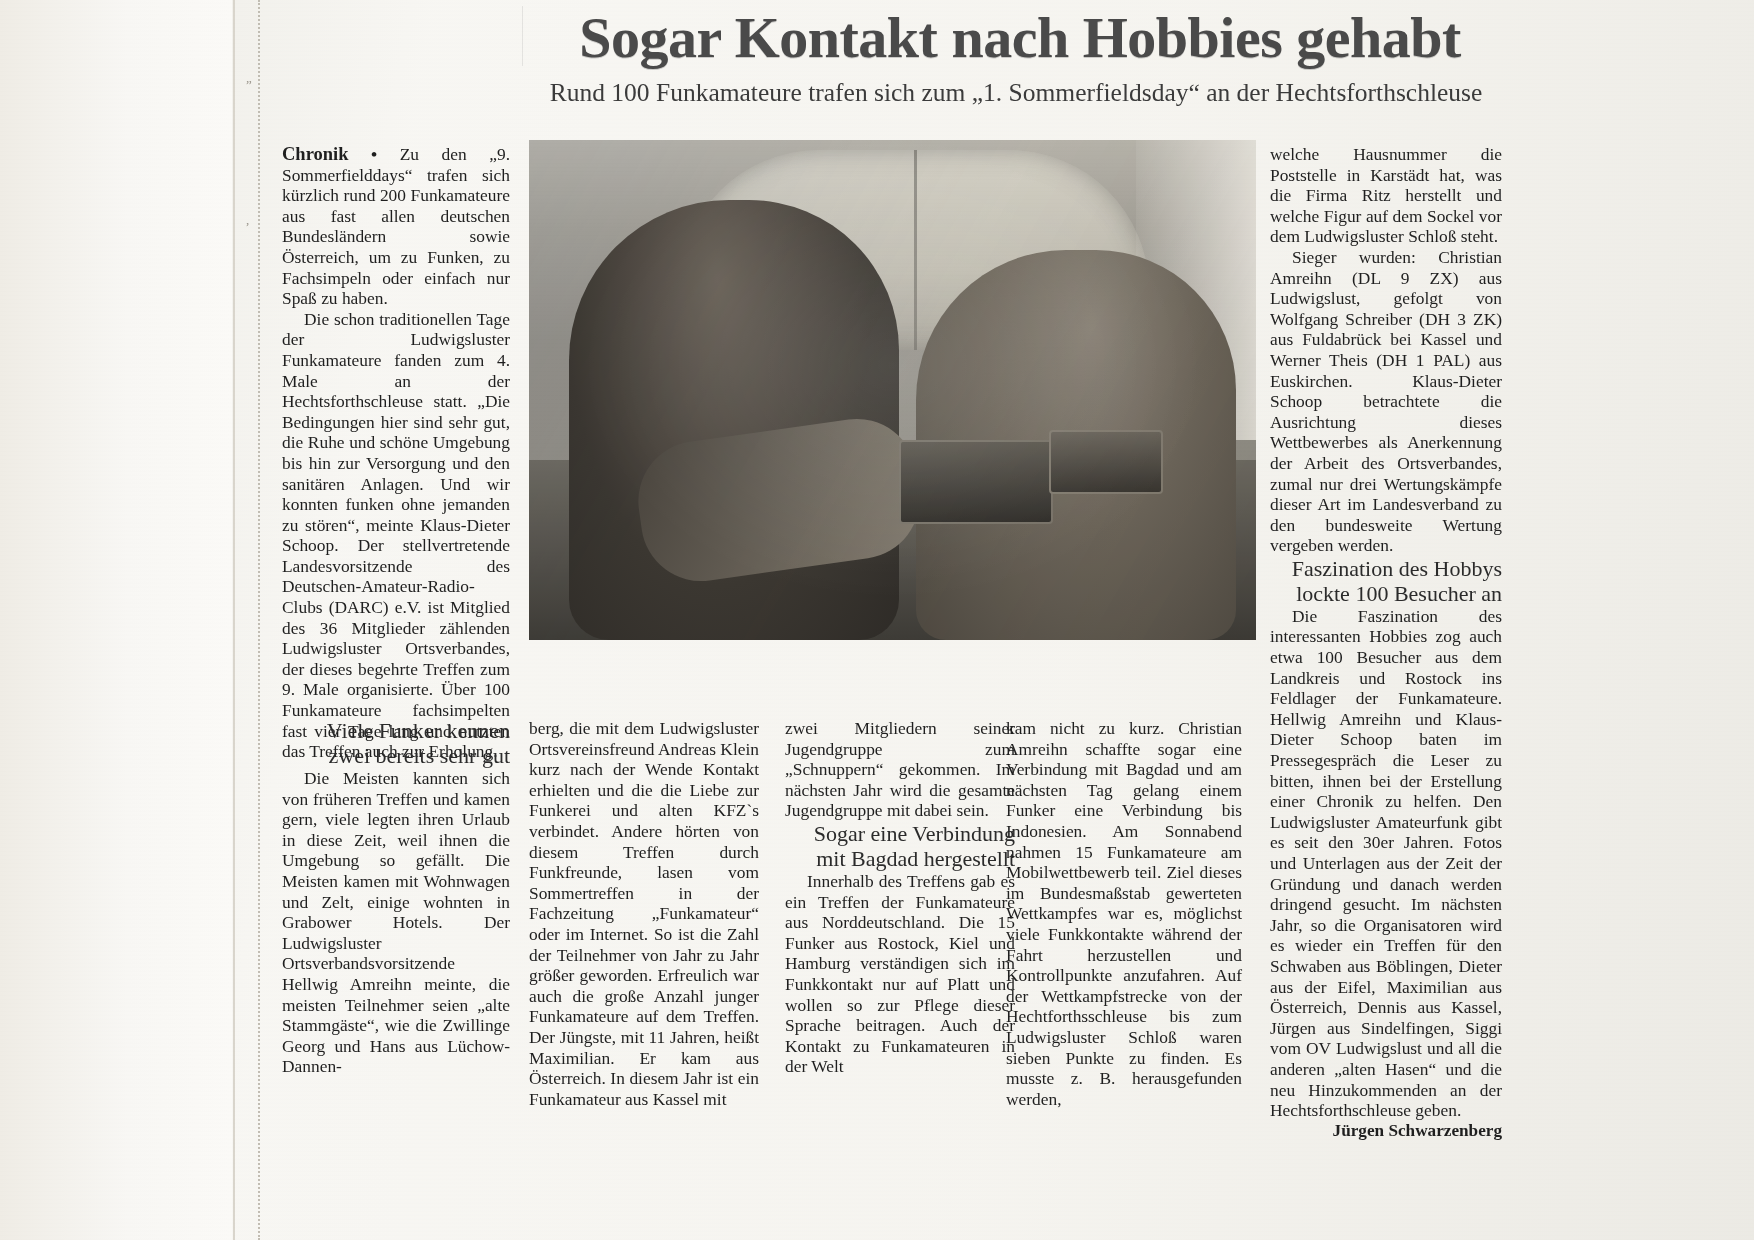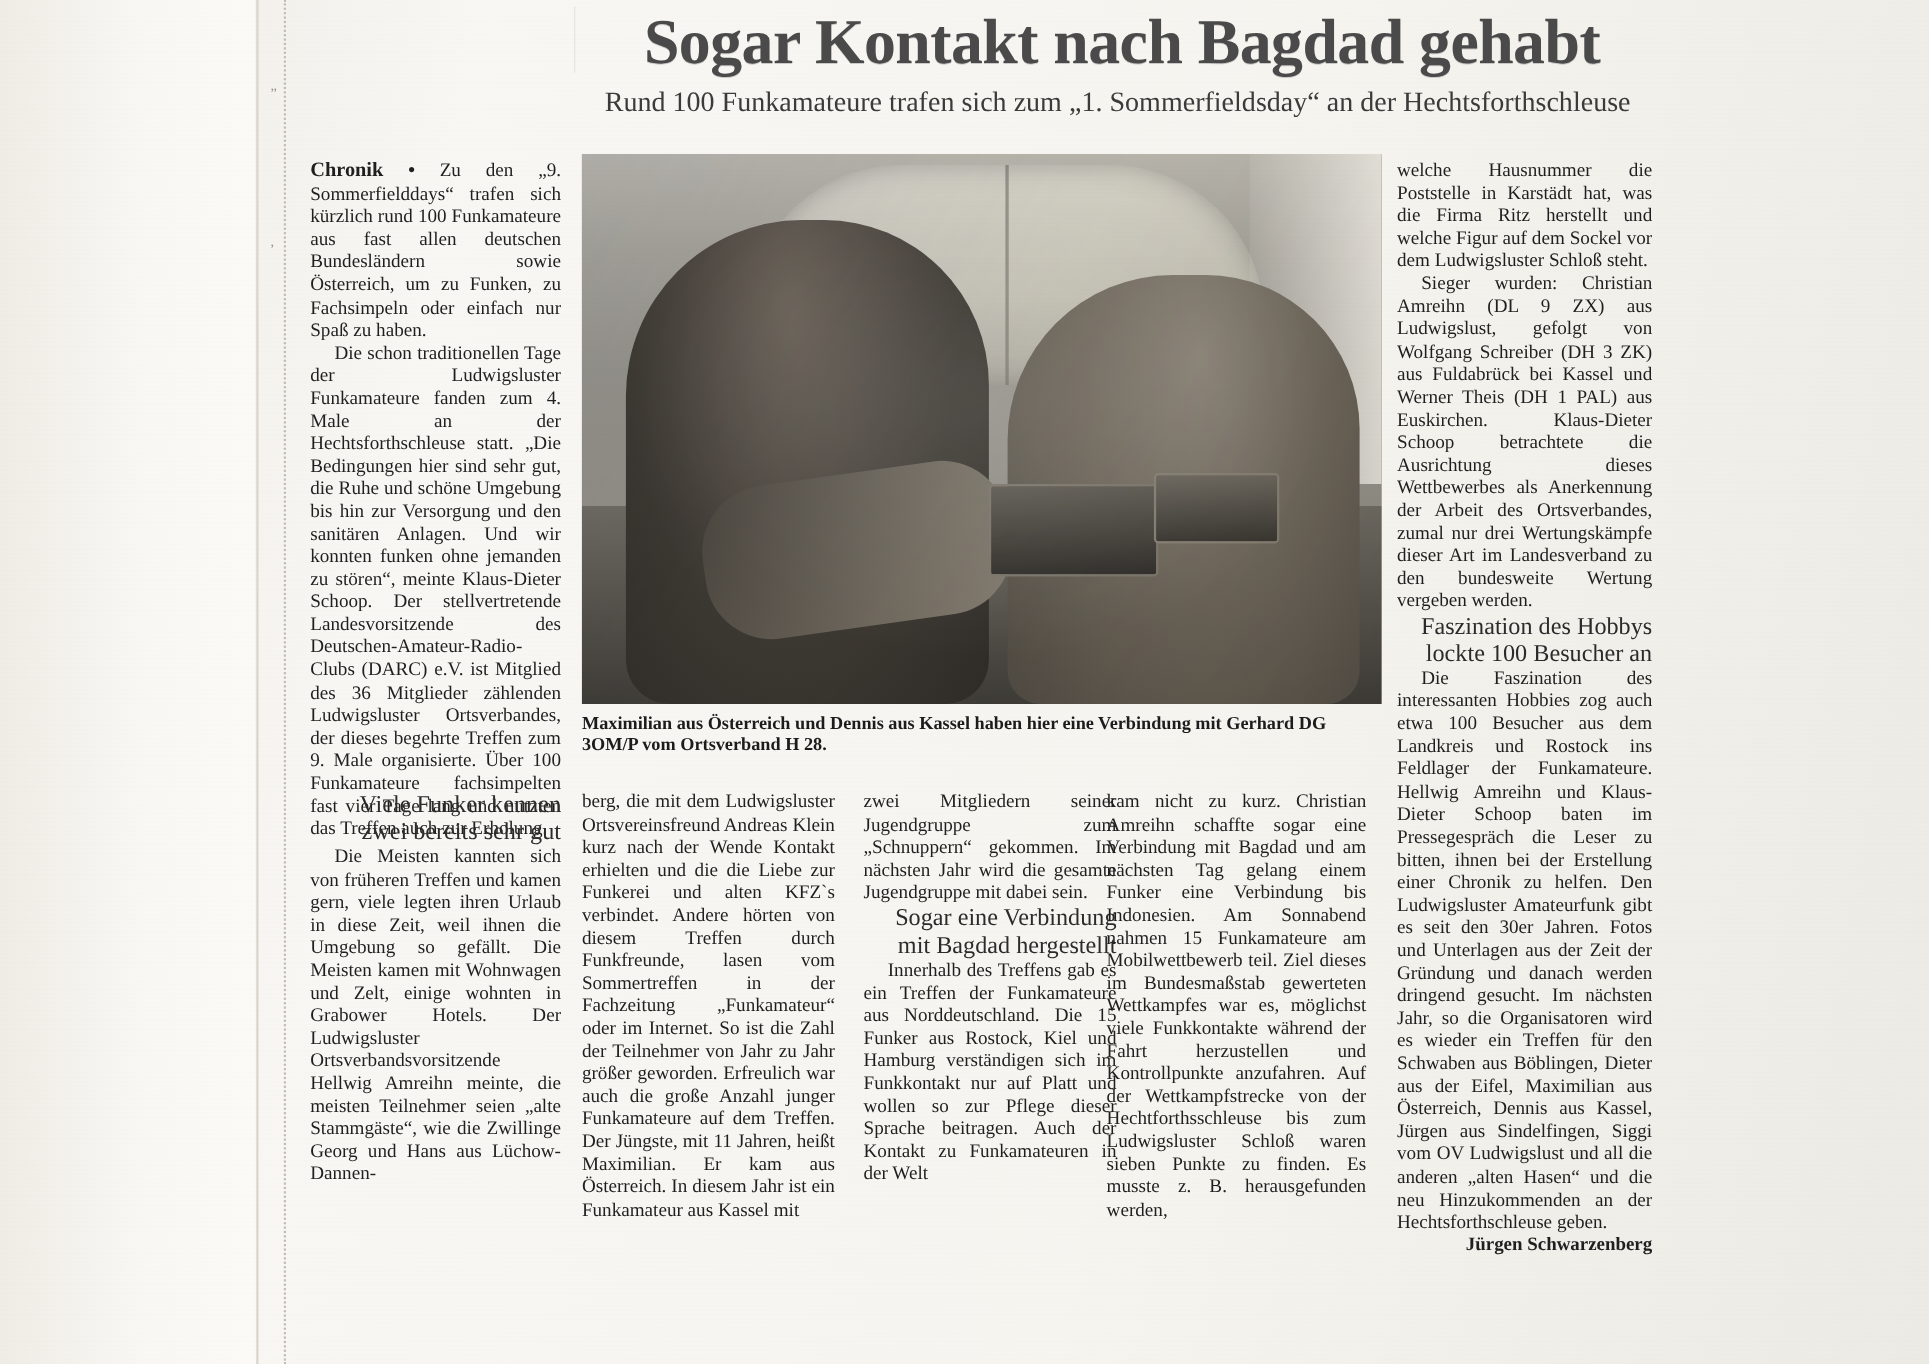--- a/index.html
+++ b/index.html
@@ -269,42 +269,41 @@
   <div class="left-edge"></div>
   <div class="fold-line"></div>
   <div class="dot-col"></div>
   <div class="edge-mark" style="left:246px; top:70px;">„</div>
   <div class="edge-mark" style="left:246px; top:212px;">,</div>
 
   <div class="content">
 
     <div class="rule-top"></div>
 
-    <div class="headline">Sogar Kontakt nach Bagdad gehabt</div>
+    <div class="headline">Sogar Kontakt nach Hobbies gehabt</div>
     <div class="subhead">Rund 100 Funkamateure trafen sich zum „1. Sommerfieldsday“ an der Hechtsforthschleuse</div>
 
     <div class="photo">
       <div class="sky"></div>
       <div class="window"></div>
       <div class="curtain"></div>
       <div class="table"></div>
       <div class="person-left">
         <div class="arm"></div>
       </div>
       <div class="person-right"></div>
       <div class="radio"></div>
       <div class="radio2"></div>
       <div class="halo"></div>
       <div class="wash"></div>
     </div>
 
-    <div class="caption">Maximilian aus Österreich und Dennis aus Kassel haben hier eine Verbindung mit Gerhard DG 3OM/P vom Ortsverband H 28.</div>
 
     <div class="col" id="col1-top">
-      <p class="noindent"><span class="lead-city">Chronik</span> <span class="bullet-dot">•</span><span> Zu den „9. Sommerfielddays“ trafen sich kürzlich rund 100 Funkamateure aus fast allen deutschen Bundesländern sowie Österreich, um zu Funken, zu Fachsimpeln oder einfach nur Spaß zu haben.</span></p>
+      <p class="noindent"><span class="lead-city">Chronik</span> <span class="bullet-dot">•</span><span> Zu den „9. Sommerfielddays“ trafen sich kürzlich rund 200 Funkamateure aus fast allen deutschen Bundesländern sowie Österreich, um zu Funken, zu Fachsimpeln oder einfach nur Spaß zu haben.</span></p>
       <p>Die schon traditionellen Tage der Ludwigsluster Funkamateure fanden zum 4. Male an der Hechtsforthschleuse statt. „Die Bedingungen hier sind sehr gut, die Ruhe und schöne Umgebung bis hin zur Versorgung und den sanitären Anlagen. Und wir konnten funken ohne jemanden zu stören“, meinte Klaus-Dieter Schoop. Der stellvertretende Landesvorsitzende des Deutschen-Amateur-Radio-Clubs (DARC) e.V. ist Mitglied des 36 Mitglieder zählenden Ludwigsluster Ortsverbandes, der dieses begehrte Treffen zum 9. Male organisierte. Über 100 Funkamateure fachsimpelten fast vier Tage lang und nutzten das Treffen auch zur Erholung.</p>
     </div>
 
     <div class="col" id="col1-bot">
       <p class="subhead2">Viele Funker kennen zwei bereits sehr gut</p>
       <p>Die Meisten kannten sich von früheren Treffen und kamen gern, viele legten ihren Urlaub in diese Zeit, weil ihnen die Umgebung so gefällt. Die Meisten kamen mit Wohnwagen und Zelt, einige wohnten in Grabower Hotels. Der Ludwigsluster Ortsverbandsvorsitzende Hellwig Amreihn meinte, die meisten Teilnehmer seien „alte Stammgäste“, wie die Zwillinge Georg und Hans aus Lüchow-Dannen-</p>
     </div>
 
     <div class="col" id="col2-bot">
       <p class="noindent">berg, die mit dem Ludwigsluster Ortsvereinsfreund Andreas Klein kurz nach der Wende Kontakt erhielten und die die Liebe zur Funkerei und alten KFZ`s verbindet. Andere hörten von diesem Treffen durch Funkfreunde, lasen vom Sommertreffen in der Fachzeitung „Funkamateur“ oder im Internet. So ist die Zahl der Teilnehmer von Jahr zu Jahr größer geworden. Erfreulich war auch die große Anzahl junger Funkamateure auf dem Treffen. Der Jüngste, mit 11 Jahren, heißt Maximilian. Er kam aus Österreich. In diesem Jahr ist ein Funkamateur aus Kassel mit</p>

